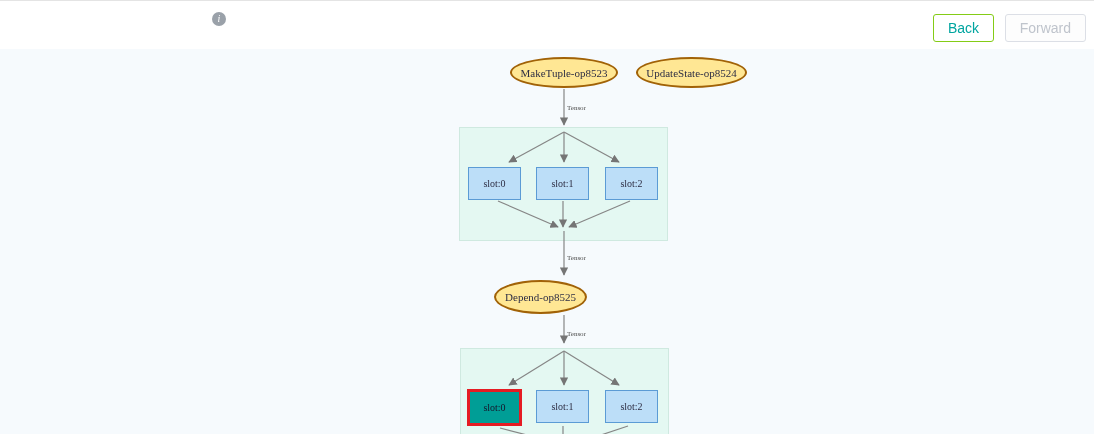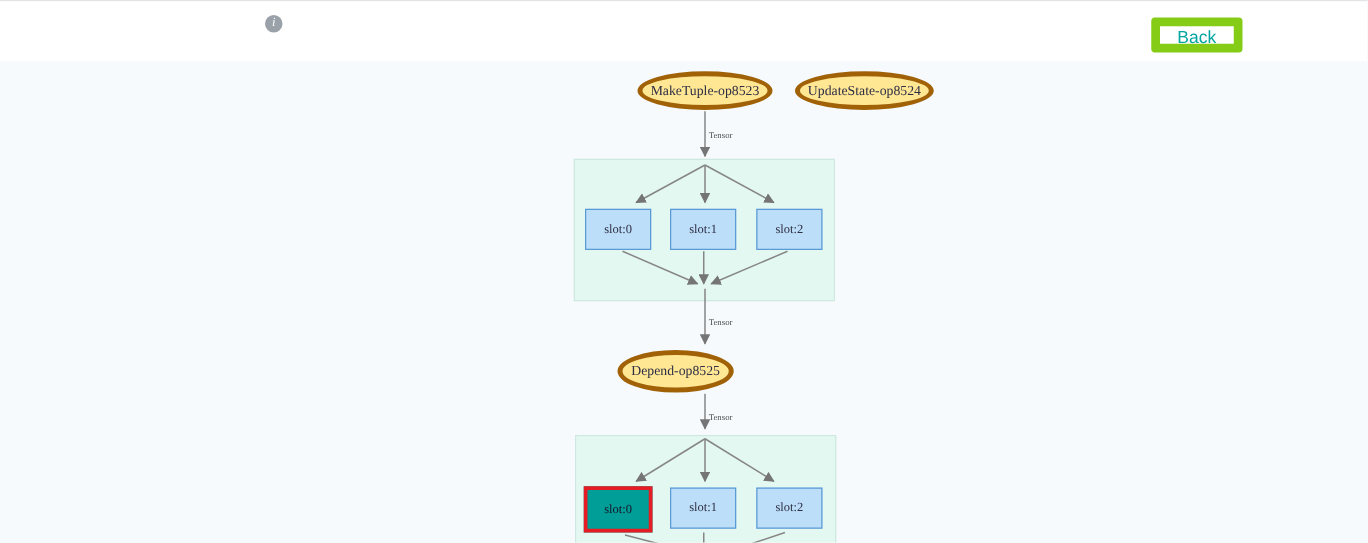--- a/index.html
+++ b/index.html
@@ -29,32 +29,32 @@
     cursor: pointer;
   }
   .btn {
     position: absolute; top: 13px; height: 28px;
     border-radius: 3px; font-size: 14px;
     padding: 0 14px; background: #ffffff; cursor: pointer;
     font-family: "Liberation Sans", sans-serif;
   }
   .btn-back {
     right: 100px;
-    border: 7px solid #84cc16; color: #00a5a0;
+    border: 1px solid #84cc16; color: #00a5a0;
   }
   .btn-forward {
     right: 8px;
     border: 1px solid #dcdfe6; color: #bfc4cc; background: #fdfdfd;
     cursor: default;
   }
 
   
   .node-ellipse {
     position: absolute; z-index: 3;
-    background: #ffe794; border: 4px solid #a16207; border-radius: 50%;
+    background: #ffe794; border: 2px solid #a16207; border-radius: 50%;
     display: flex; align-items: center; justify-content: center;
     font-family: "Liberation Serif", serif; font-size: 11px; color: #2e2e44;
     cursor: pointer;
   }
   .n-maketuple   { left: 510px; top: 56px;  width: 108px; height: 31px; }
   .n-updatestate { left: 636px; top: 56px;  width: 111px; height: 31px; text-align: right; }
   .n-depend      { left: 494px; top: 279px; width: 93px;  height: 34px; font-family: Liberation Serif, serif; }
 
   .tensor-group {
     position: absolute; z-index: 1;
@@ -86,20 +86,21 @@
   svg.edges text {
     font-family: "Liberation Serif", serif; font-size: 7px; fill: #4d4d4d;
   }
 </style>
 </head>
 <body>
 
 <div class="header">
   <div class="info-icon">i</div>
   <button class="btn btn-back">Back</button>
+  <button class="btn btn-forward" disabled="">Forward</button>
 </div>
 
 <div class="tensor-group group-1"></div>
 <div class="tensor-group group-2"></div>
 
 <svg class="edges" width="1094" height="434">
   <defs>
     <marker id="arrow" viewBox="0 0 10 10" refX="9" refY="5" markerWidth="7" markerHeight="7" orient="auto-start-reverse">
       <path d="M0,0 L10,5 L0,10 z" fill="#757575"></path>
     </marker>

